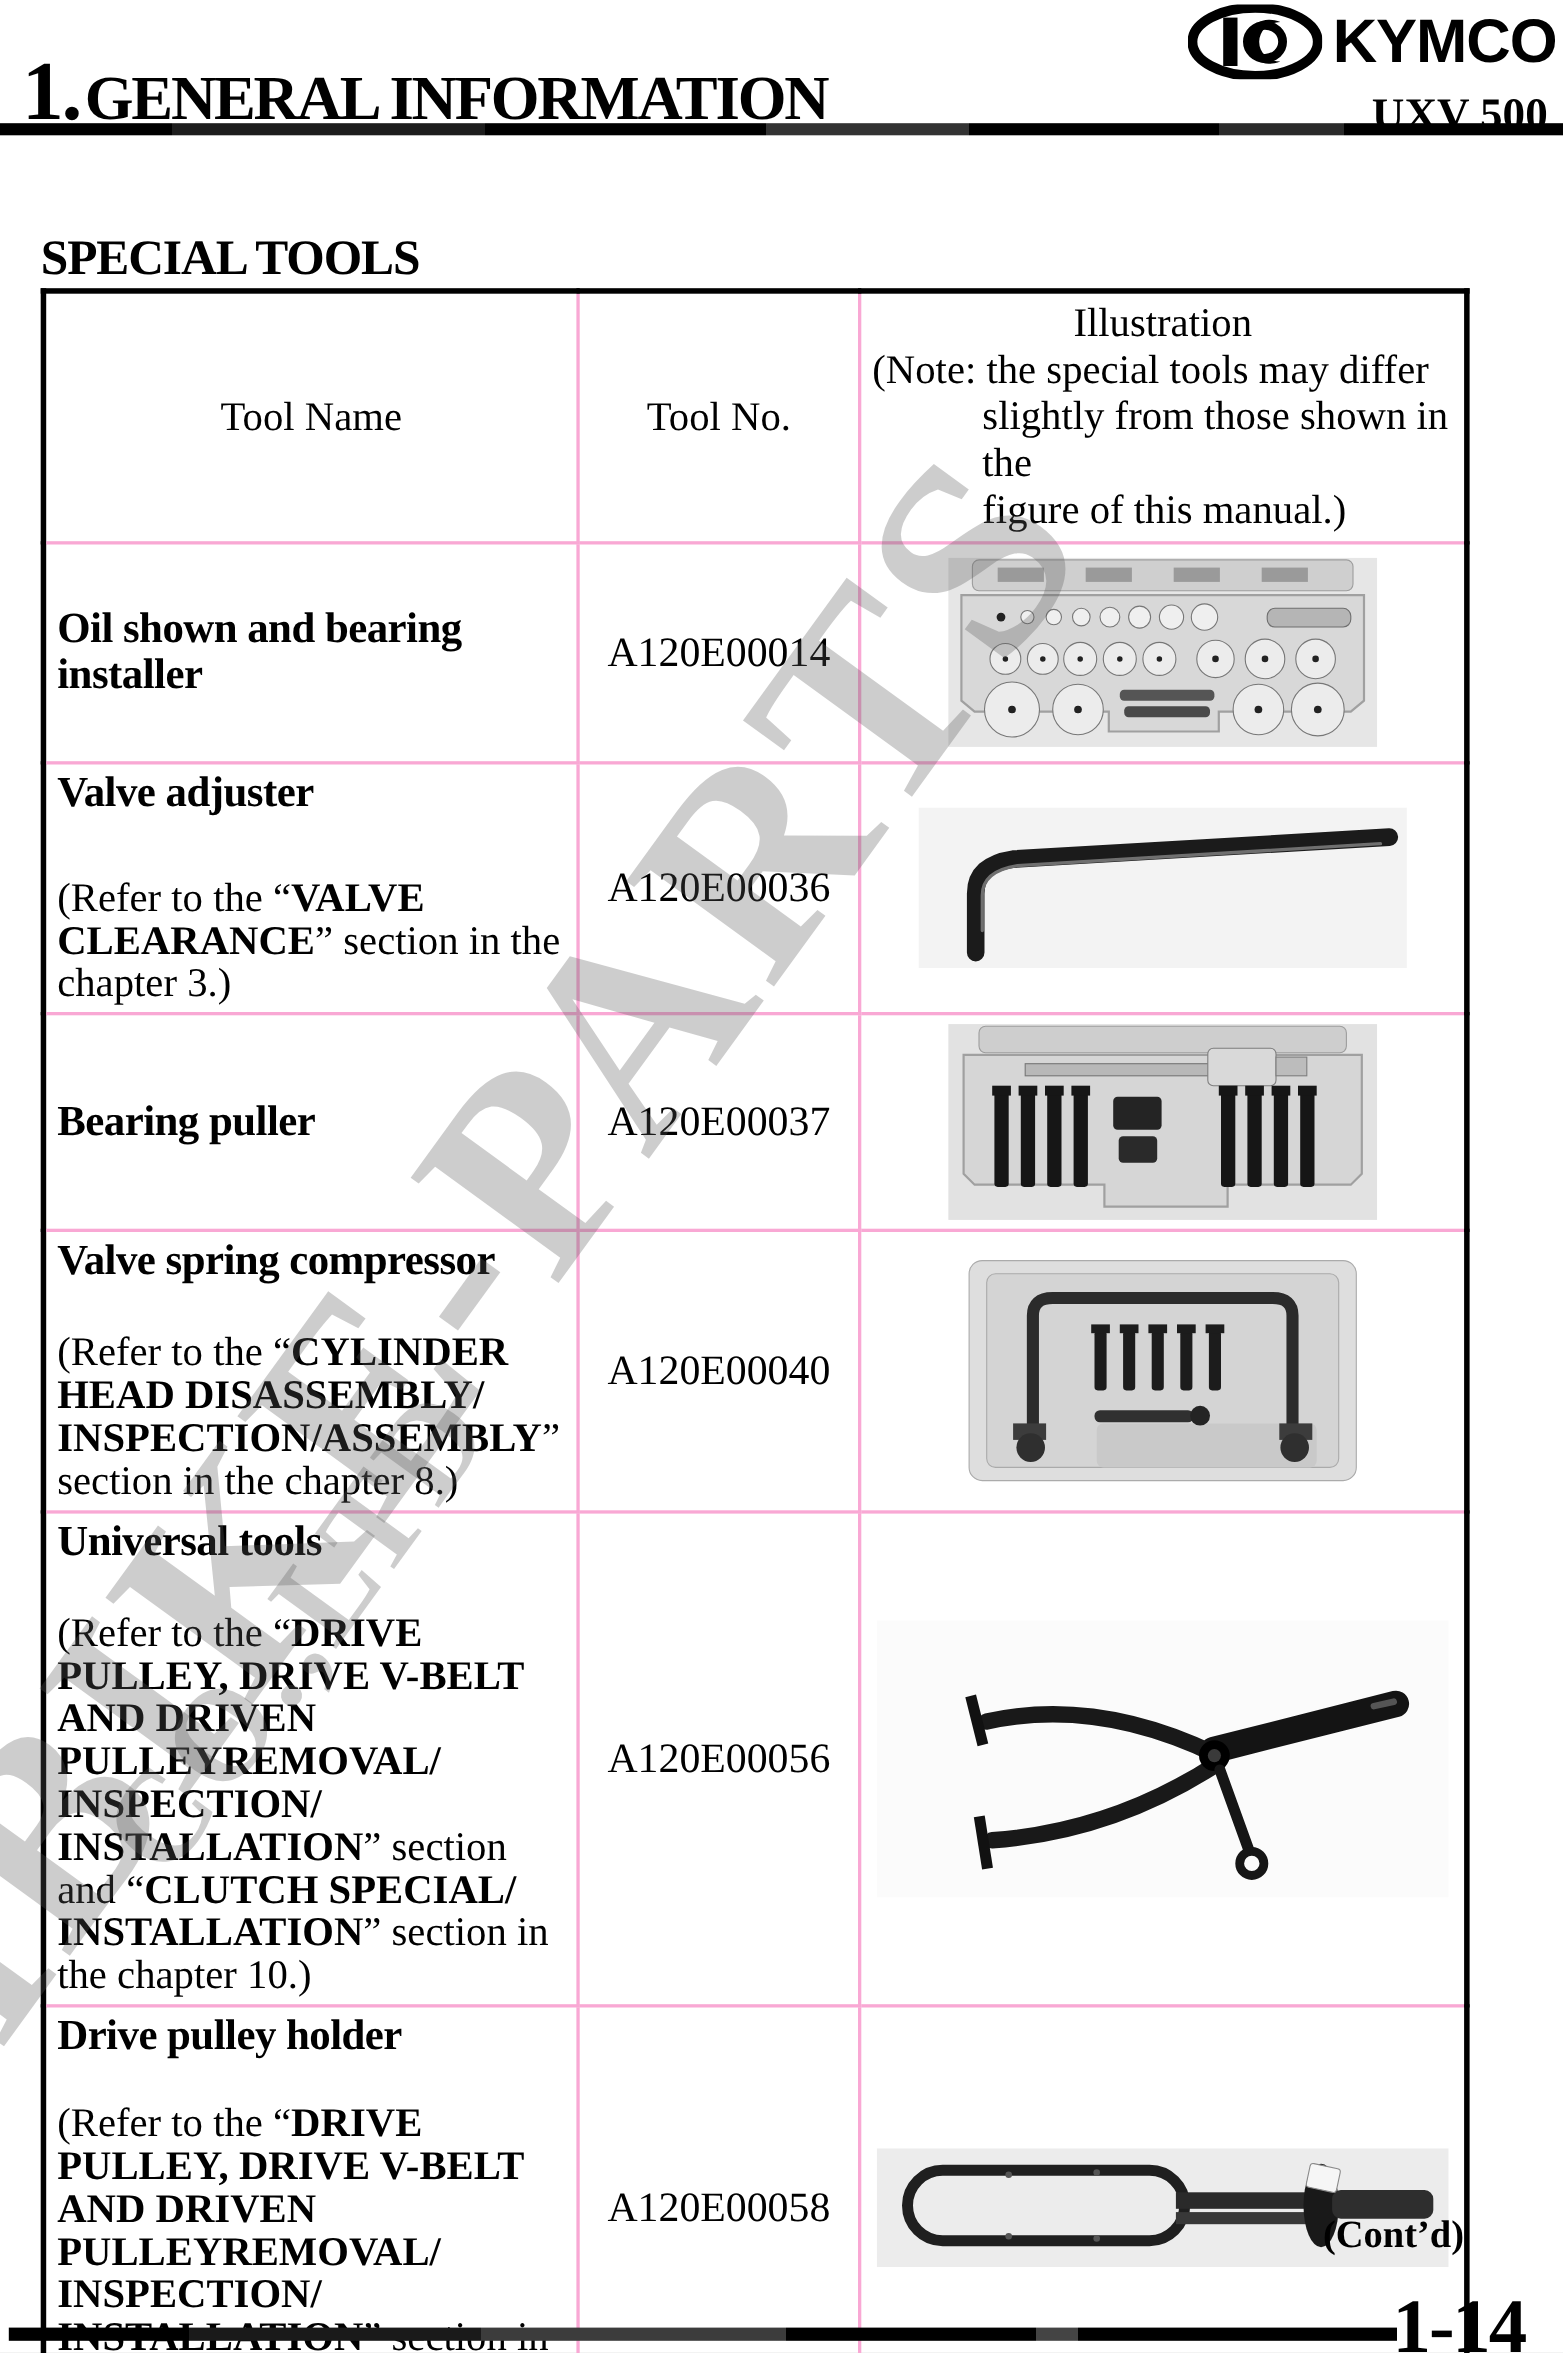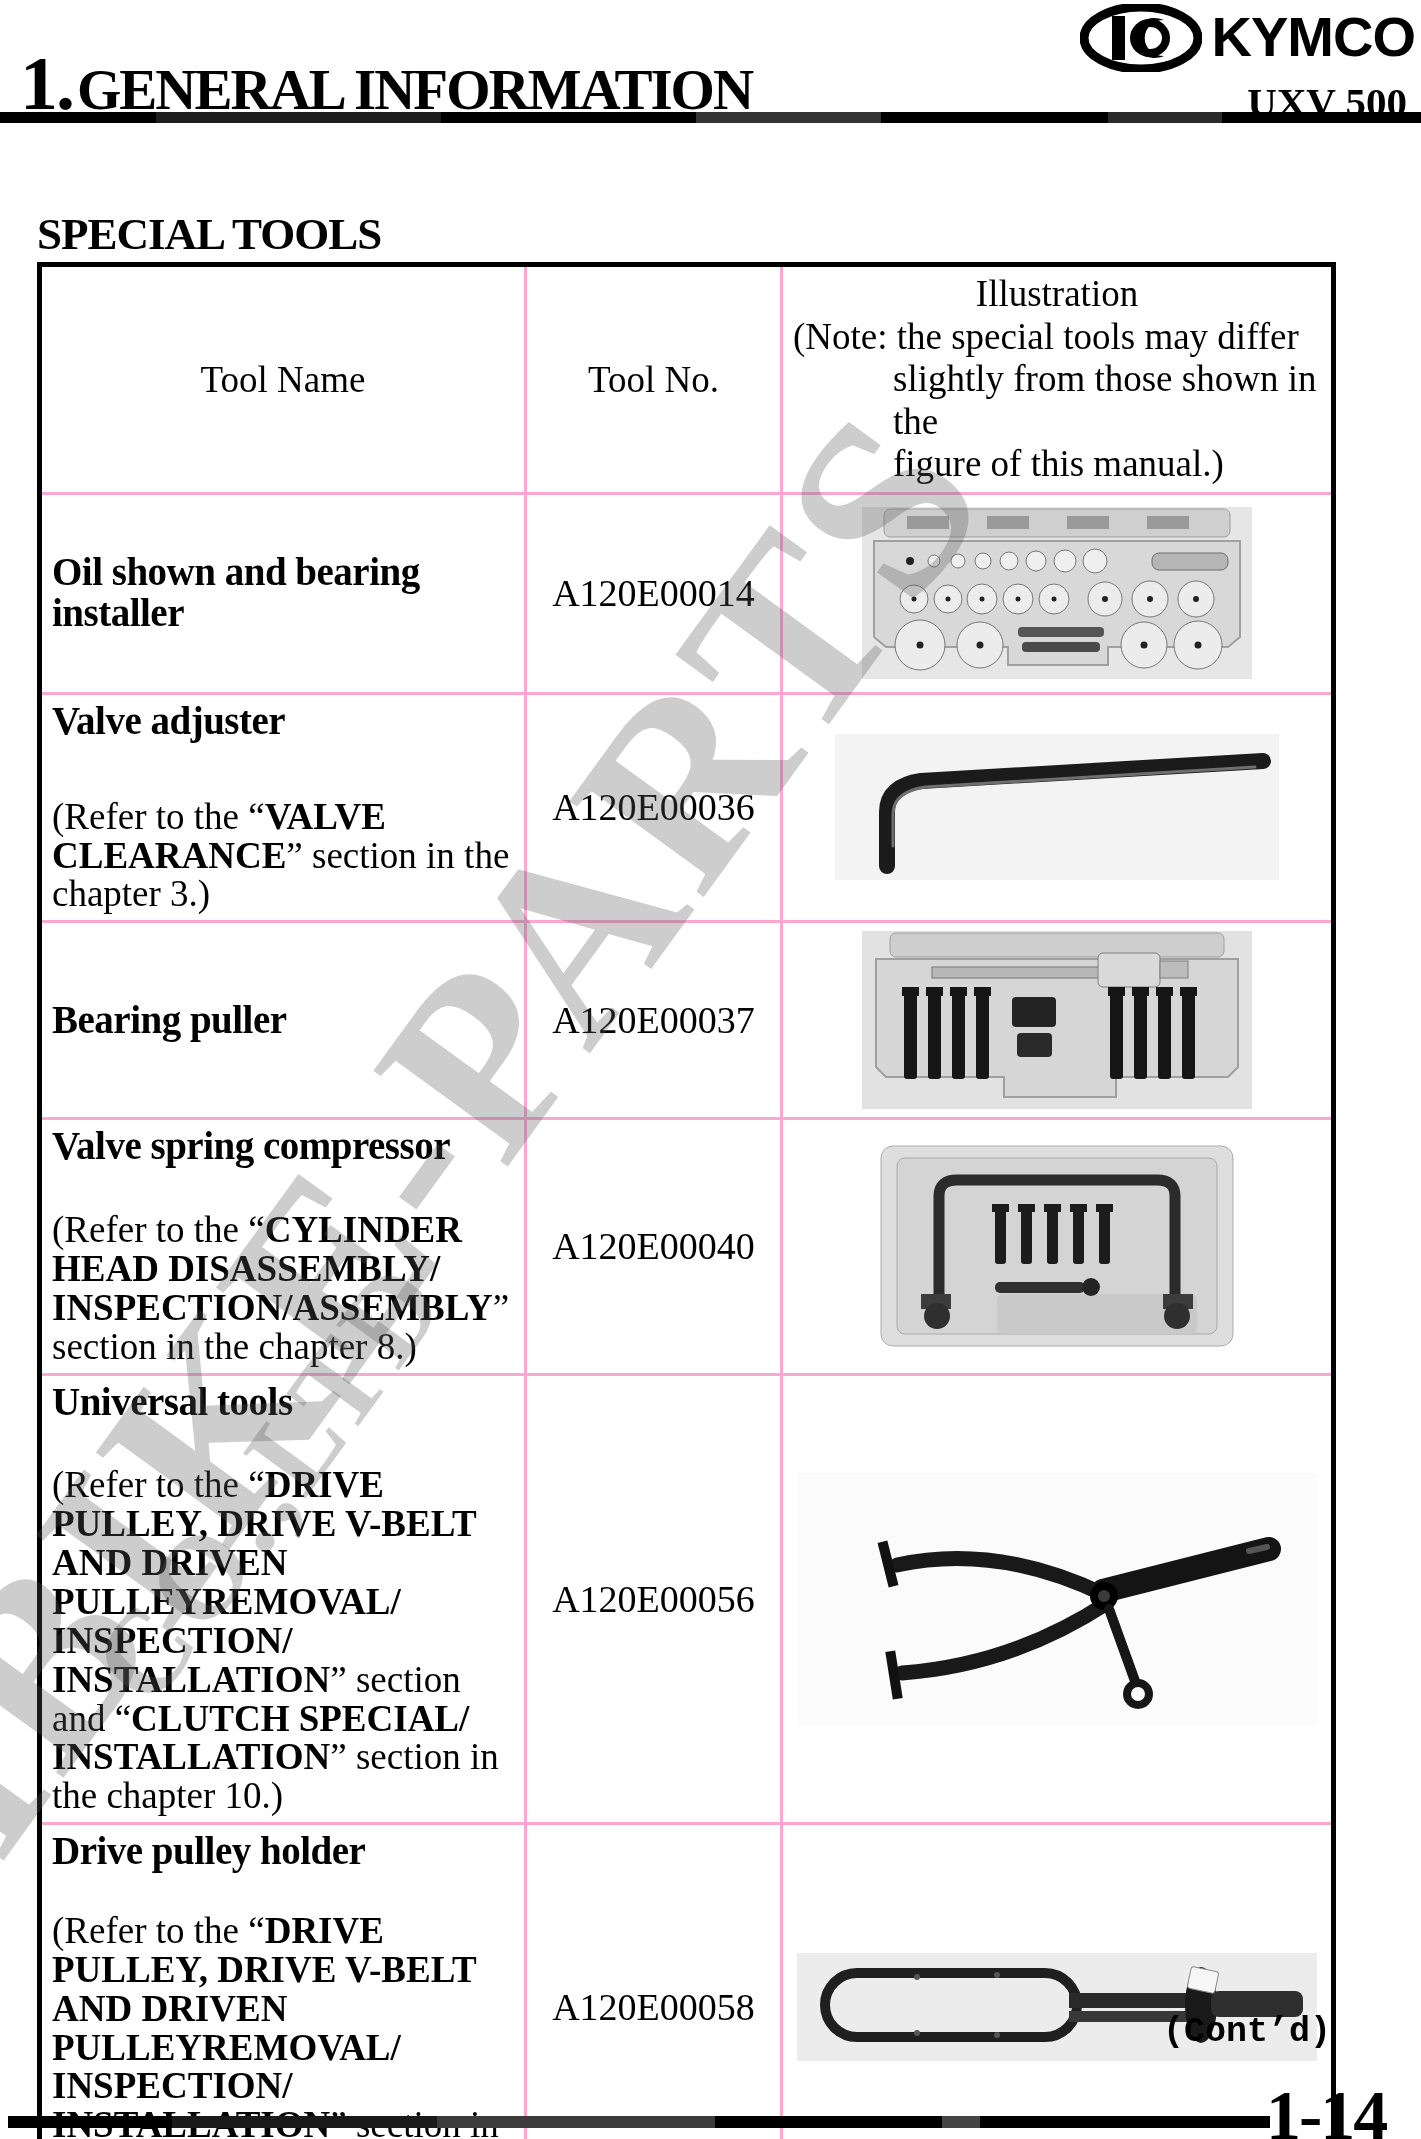--- a/index.html
+++ b/index.html
@@ -46,21 +46,21 @@
 
   .tool-name { font-size:39px; font-weight:bold; line-height:1.05; letter-spacing:-0.5px; }
   .refer { font-size:37px; line-height:1.05; }
   .m40 { margin-top:40px; } .m44 { margin-top:44px; } .m56 { margin-top:56px; }
   .no-cell { text-align:center; vertical-align:middle !important; font-size:38px; }
   .illus-cell { text-align:center; vertical-align:middle !important; padding:4px; }
   .illus-cell svg { display:inline-block; vertical-align:middle; }
 
   
   .contd { position:absolute; left:37px; top:2012px; width:1294px; z-index:2;
-           text-align:right; font-size:35px; font-weight:bold;font-family:Liberation Mono, monospace; }
+           text-align:right; font-size:35px; font-weight:bold; }
   .bottom-rule { position:absolute; left:8px; top:2116px; width:1262px; height:12px; z-index:2;
     background:linear-gradient(90deg,#000 0 13%,#1a1a1a 13% 34%,#3c3c3c 34% 56%,#000 56% 74%,#444 74% 77%,#000 77% 100%); }
   .page-number { position:absolute; left:1266px; top:2076px; z-index:3;
                  font-size:70px; font-weight:bold; letter-spacing:-2px; }
 </style>
 </head>
 <body>
 
 <div class="page">
 

